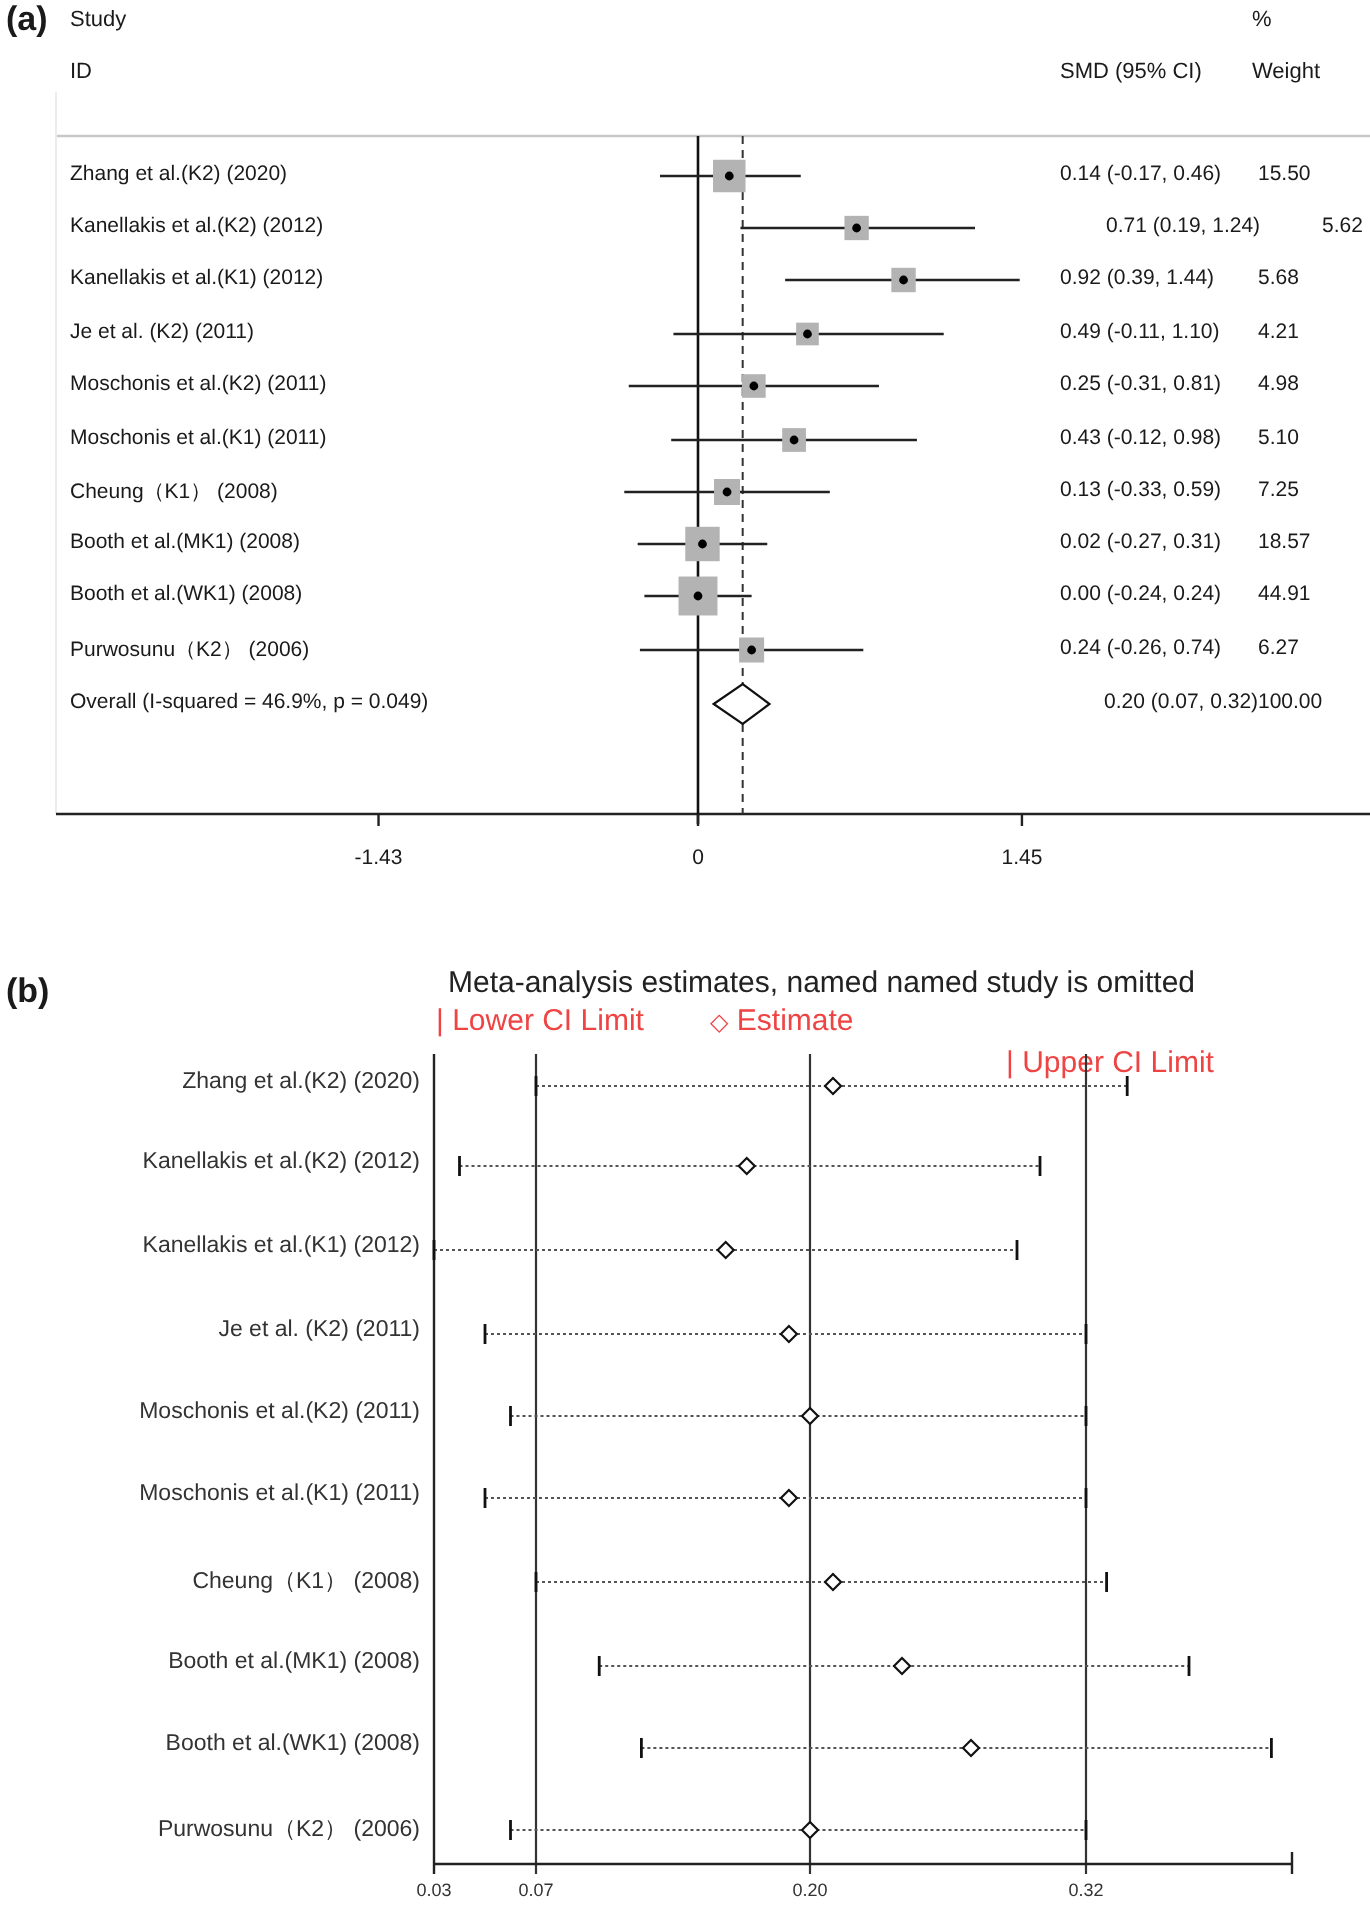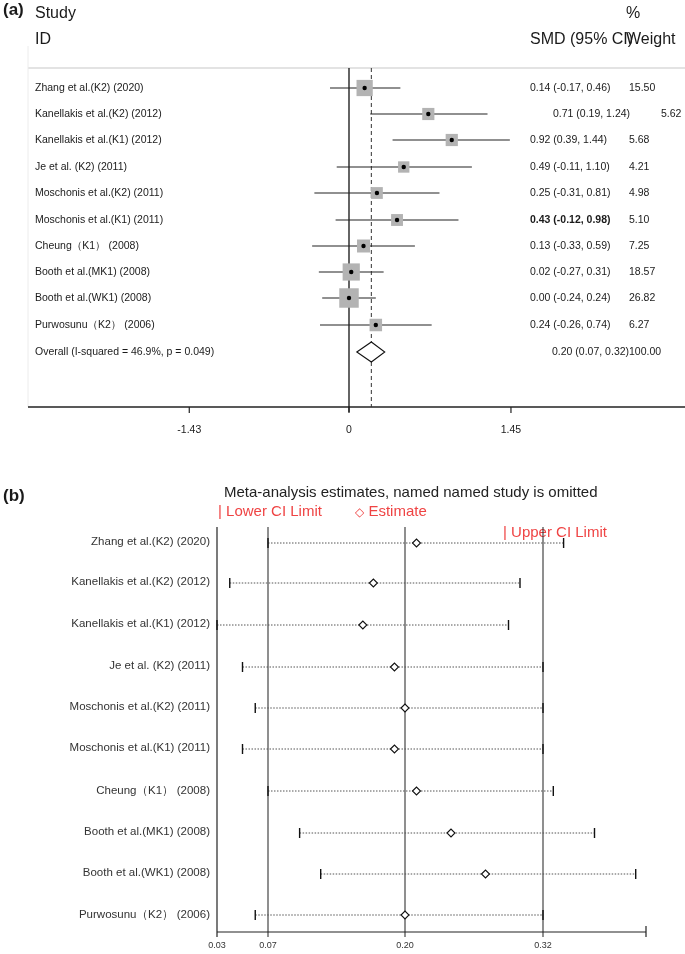--- a/index.html
+++ b/index.html
@@ -1,20 +1,20 @@
 <!DOCTYPE html>
 <html><head>
 <meta charset="utf-8">
 <style>
   html, body { margin: 0; padding: 0; background: #ffffff; }
   body { width: 685px; height: 954px; position: relative; overflow: hidden;
          font-family: "Liberation Sans", "DejaVu Sans", sans-serif; color: #1a1a1a; }
   .abs { position: absolute; }
   .panel-label { font-weight: bold; font-size: 17px; }
-  .hdr { font-size: 16px; }
+  .hdr { font-size: 11px; }
   .row-label { font-size: 10.5px; white-space: nowrap; }
   .row-val { font-size: 10.5px; white-space: nowrap; }
   .tick-label { font-size: 10.5px; transform: translateX(-50%); }
   .b-tick-label { font-size: 9px; transform: translateX(-50%); color: #333; }
   .b-title { font-size: 15px; color: #222; }
   .b-legend { font-size: 15px; color: #ef4444; }
   .b-row-label { font-size: 11.5px; white-space: nowrap; text-align: right; width: 205px; color: #333; }
   svg { position: absolute; left: 0; top: 0; }
 </style>
 </head>
@@ -38,31 +38,31 @@
       <div class="abs row-label" style="left:35px;top:133px;">Kanellakis et al.(K1) (2012)</div>
       <div class="abs row-val" style="left:530px;top:133px;">0.92 (0.39, 1.44)</div>
       <div class="abs row-val" style="left:629px;top:133px;">5.68</div>
       <div class="abs row-label" style="left:35px;top:160px;">Je et al. (K2) (2011)</div>
       <div class="abs row-val" style="left:530px;top:160px;">0.49 (-0.11, 1.10)</div>
       <div class="abs row-val" style="left:629px;top:160px;">4.21</div>
       <div class="abs row-label" style="left:35px;top:186px;">Moschonis et al.(K2) (2011)</div>
       <div class="abs row-val" style="left:530px;top:186px;">0.25 (-0.31, 0.81)</div>
       <div class="abs row-val" style="left:629px;top:186px;">4.98</div>
       <div class="abs row-label" style="left:35px;top:213px;">Moschonis et al.(K1) (2011)</div>
-      <div class="abs row-val" style="left:530px;top:213px;font-weight:bold;">0.43 (-0.12, 0.98)</div>
+      <div class="abs row-val" style="left:530px;top:213px;">0.43 (-0.12, 0.98)</div>
       <div class="abs row-val" style="left:629px;top:213px;">5.10</div>
       <div class="abs row-label" style="left:35px;top:239px;">Cheung（K1） (2008)</div>
       <div class="abs row-val" style="left:530px;top:239px;">0.13 (-0.33, 0.59)</div>
       <div class="abs row-val" style="left:629px;top:239px;">7.25</div>
       <div class="abs row-label" style="left:35px;top:265px;">Booth et al.(MK1) (2008)</div>
       <div class="abs row-val" style="left:530px;top:265px;">0.02 (-0.27, 0.31)</div>
       <div class="abs row-val" style="left:629px;top:265px;">18.57</div>
       <div class="abs row-label" style="left:35px;top:291px;">Booth et al.(WK1) (2008)</div>
       <div class="abs row-val" style="left:530px;top:291px;">0.00 (-0.24, 0.24)</div>
-      <div class="abs row-val" style="left:629px;top:291px;">26.82</div>
+      <div class="abs row-val" style="left:629px;top:291px;">44.91</div>
       <div class="abs row-label" style="left:35px;top:318px;">Purwosunu（K2） (2006)</div>
       <div class="abs row-val" style="left:530px;top:318px;">0.24 (-0.26, 0.74)</div>
       <div class="abs row-val" style="left:629px;top:318px;">6.27</div>
       <div class="abs row-label" style="left:35px;top:345px;">Overall  (I-squared = 46.9%, p = 0.049)</div>
       <div class="abs row-val" style="left:530px;top:345px;padding-left:22px;">0.20 (0.07, 0.32)</div>
       <div class="abs row-val" style="left:629px;top:345px;">100.00</div>
     </div>
 
   <svg id="a-svg" width="685" height="460">
       <line x1="28" y1="68" x2="685" y2="68" stroke="#c8c8c8" stroke-width="1.2"></line>

